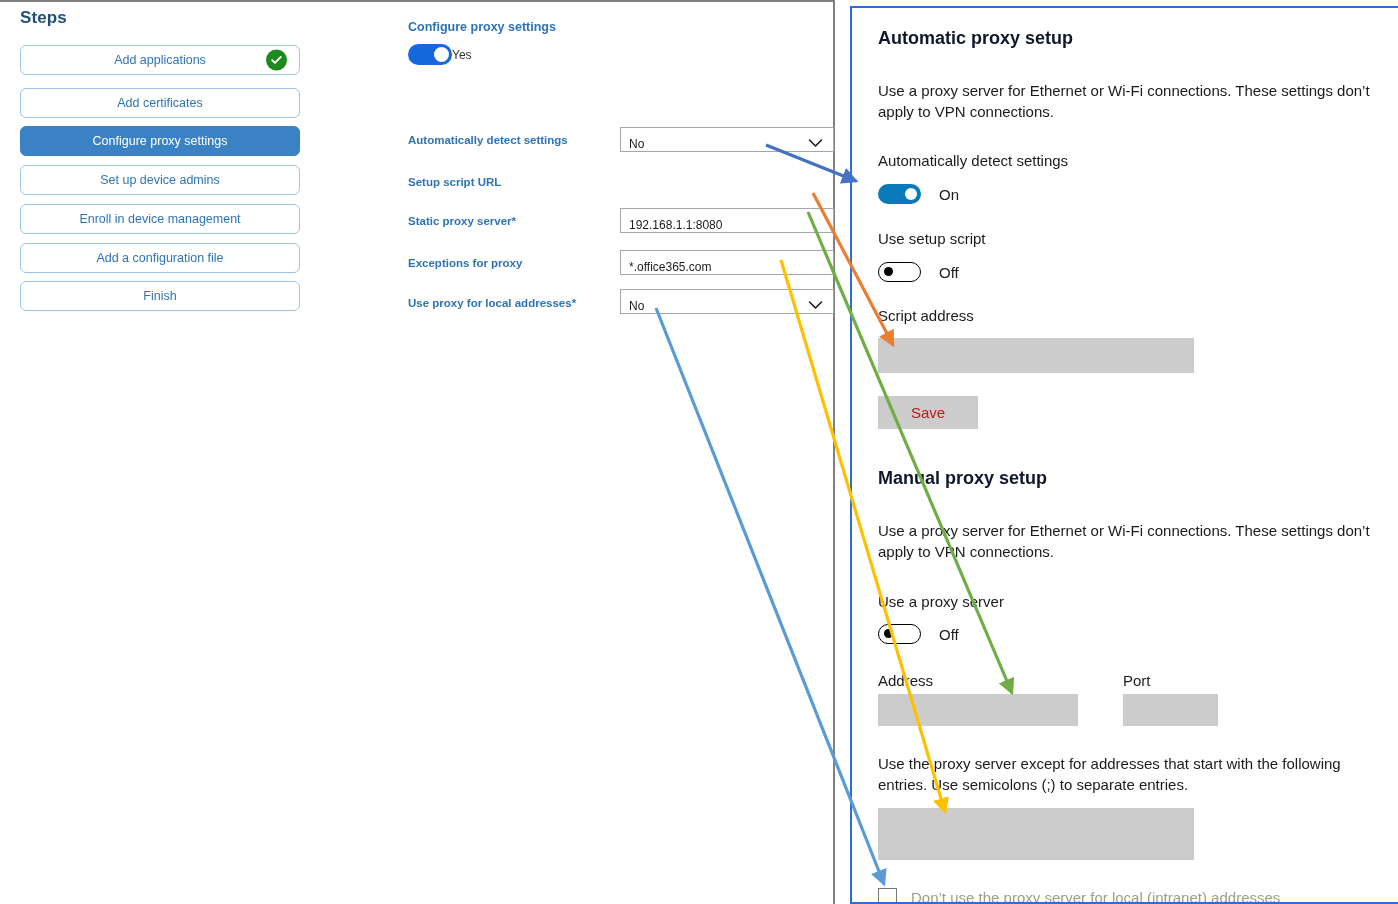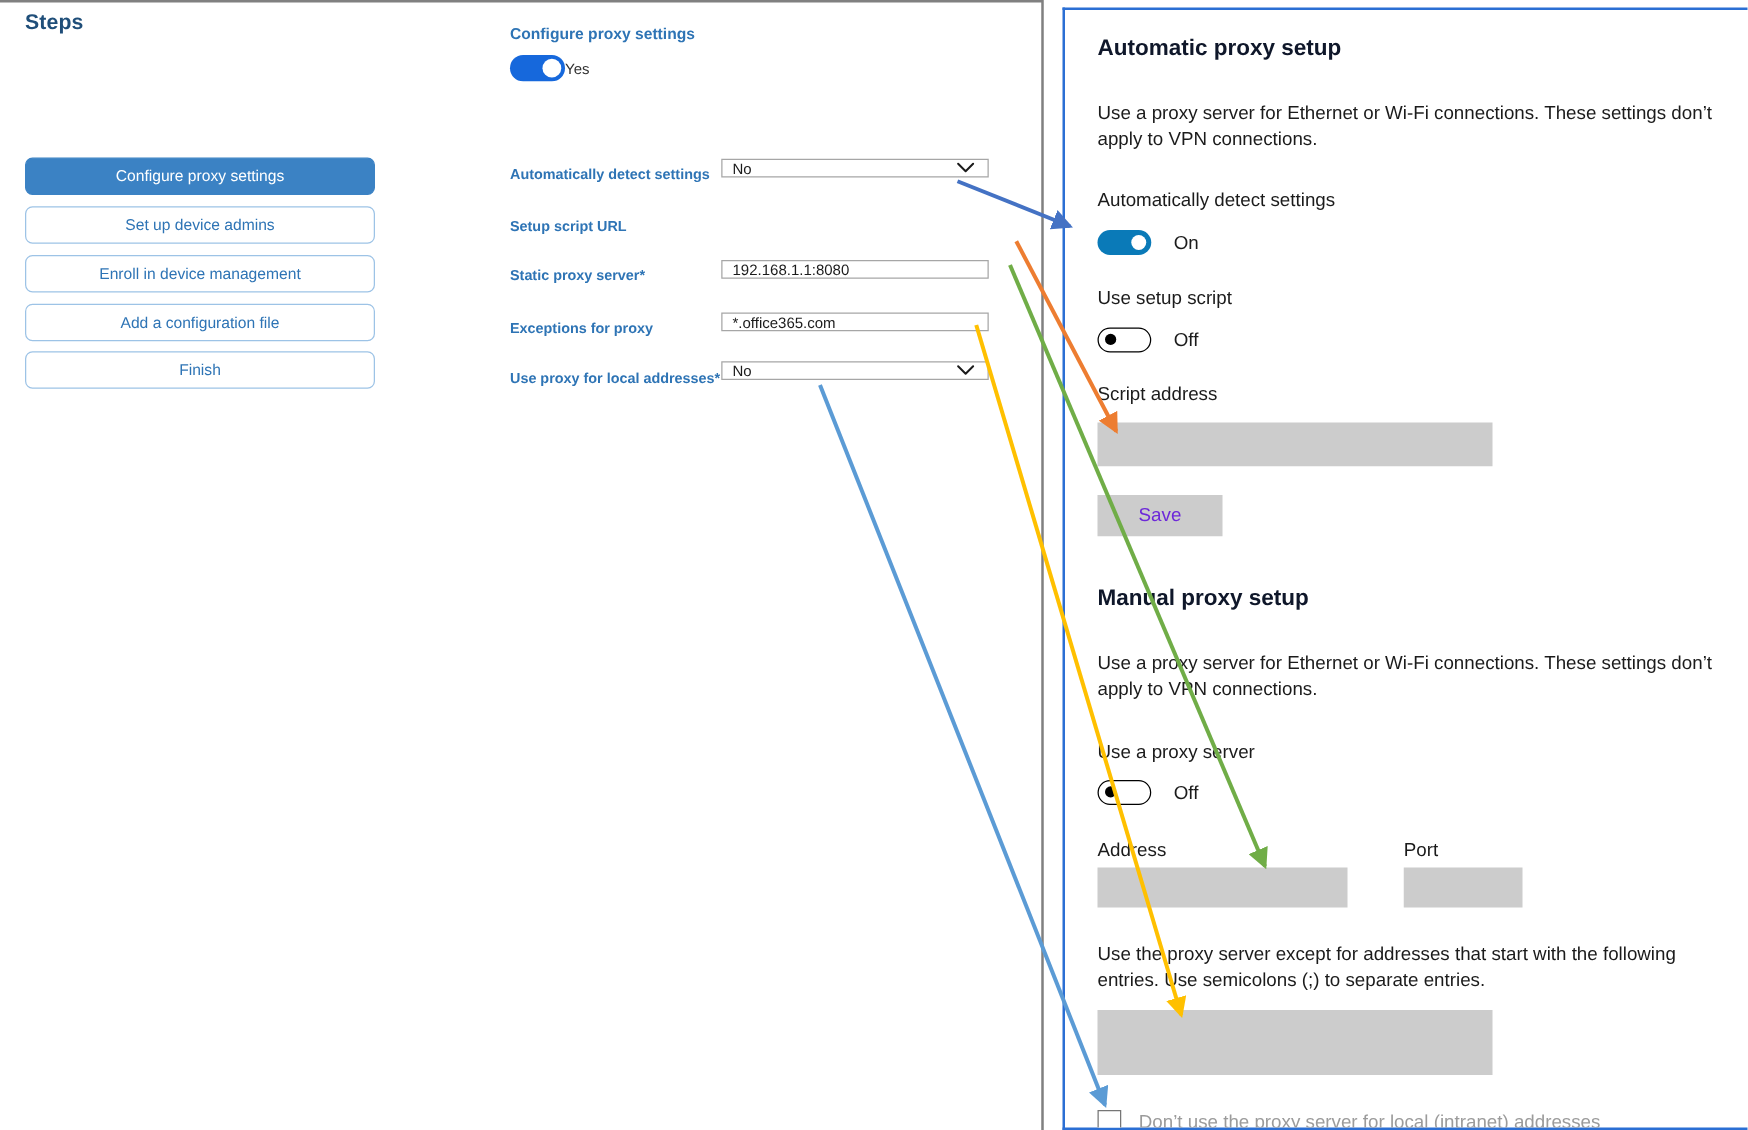--- a/index.html
+++ b/index.html
@@ -43,23 +43,23 @@
   .tgl.on{background:#1668dc;}
   .tgl.on .knob{position:absolute;right:3px;top:3px;width:15px;height:15px;border-radius:50%;background:#fff;}
   .tgl-lbl{font-size:12px;color:#333;}
 
   .f-label{
     position:absolute;left:408px;
     font-size:11.5px;font-weight:bold;color:#2e74b5;white-space:nowrap;
   }
   .f-label .req{color:#2e74b5;font-weight:bold;}
   .f-box{
-    position:absolute;left:577px;width:214px;height:15px;
+    position:absolute;left:620px;width:214px;height:25px;
     border:1px solid #a6a6a6;background:#fff;box-sizing:border-box;
-    display:flex;align-items:center;padding:0 8px;
+    display:flex;align-items:flex-end;padding:0 8px;
     font-size:12px;color:#1b1b1b;overflow:hidden;white-space:nowrap;
   }
   .f-box.focused{border:1.5px solid #2b88d8;}
   .f-box.select{justify-content:space-between;padding-right:10px;}
   .chev{flex:0 0 auto;}
 
   
   .win-pane{
     position:absolute;left:850px;top:6px;width:548px;height:898px;
     border:2px solid #2b6fd4;border-right:none;background:#ffffff;
@@ -72,39 +72,50 @@
   .w-tgl-row{position:absolute;display:flex;align-items:center;gap:18px;}
   .wtgl{width:43px;height:20px;border-radius:10px;position:relative;box-sizing:border-box;}
   .wtgl.on{background:#0a7ab8;}
   .wtgl.on .wknob{position:absolute;right:4px;top:4px;width:12px;height:12px;border-radius:50%;background:#fff;}
   .wtgl.off{background:#fff;border:1.6px solid #000;}
   .wtgl.off .wknob{position:absolute;left:5px;top:4px;width:9px;height:9px;border-radius:50%;background:#000;}
   .wtgl-lbl{font-size:15px;color:#1b1b1b;}
   .w-field{position:absolute;background:#cccccc;}
   .w-btn{
     position:absolute;background:#cccccc;display:flex;align-items:center;justify-content:center;
-    font-size:15px;color:#6d28d9;
+    font-size:15px;color:#b91c1c;
   }
   .w-check-row{position:absolute;display:flex;align-items:center;gap:14px;}
   .w-check{width:19px;height:19px;border:1.5px solid #767676;background:#fff;box-sizing:border-box;}
   .w-check-lbl{font-size:15px;color:#9b9b9b;}
 
   
   #arrows{position:absolute;left:0;top:0;width:1398px;height:904px;pointer-events:none;}
 </style>
 </head>
 <body>
 
 <div id="root">
 
   <div class="top-rule"></div>
   <div class="v-rule"></div>
 
   <div class="steps-title">Steps</div>
 
+  <div class="step" id="step0" style="top:45px">
+    <span>Add applications</span>
+    <span class="step-check">
+      <svg width="13" height="13" viewBox="0 0 13 13">
+          <path d="M2.2 6.7 L5 9.4 L10.8 3.4" stroke="#ffffff" stroke-width="1.9" fill="none" stroke-linecap="round" stroke-linejoin="round"></path>
+        </svg>
+    </span>
+  </div>
+  <div class="step" style="top:88px">
+    <span>Add certificates</span>
+  </div>
   <div class="step selected" style="top:126px">
     <span>Configure proxy settings</span>
   </div>
   <div class="step" style="top:204px">
     <span>Enroll in device management</span>
   </div>
   <div class="step" style="top:165px">
     <span>Set up device admins</span>
   </div>
   <div class="step" style="top:243px">

